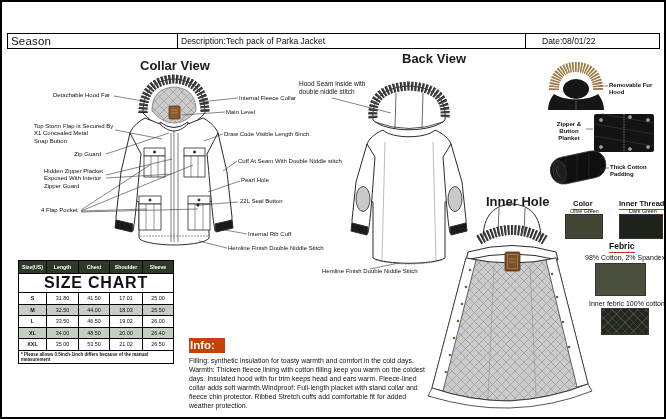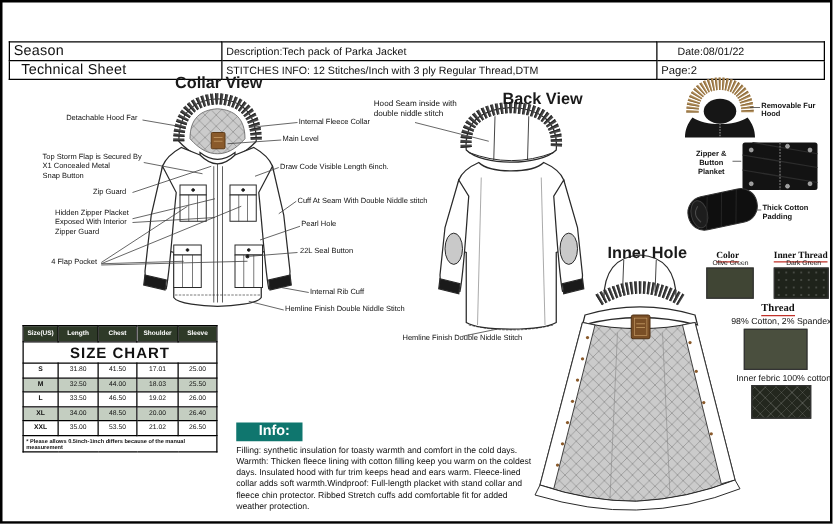--- a/index.html
+++ b/index.html
@@ -11,64 +11,59 @@
            font-size:8.5px;white-space:pre;overflow:hidden;}
   .spec td.big{font-size:11.5px;font-weight:500;letter-spacing:.2px;}
   
   .vtitle{position:absolute;font-size:13px;font-weight:600;color:#1a1a1a;white-space:nowrap;}
   
   .co{position:absolute;font-size:6px;line-height:7.4px;white-space:pre-line;color:#111;}
   .co.r{text-align:right;}
   
   .plabel{position:absolute;font-size:6px;font-weight:600;line-height:7px;white-space:pre-line;color:#111;}
   .ctitle{position:absolute;font-size:7.5px;font-weight:700;color:#111;border-bottom:1.4px solid #c03028;
-          padding-bottom:0.5px;white-space:nowrap;font-family:Liberation Serif, serif;}
+          padding-bottom:0.5px;white-space:nowrap;}
   .cval{position:absolute;font-size:5.4px;color:#111;white-space:nowrap;}
   .fval{position:absolute;font-size:7px;color:#111;white-space:nowrap;}
   .swatch{position:absolute;border:0.5px solid #333;box-sizing:border-box;}
   .quilted{background-image:repeating-linear-gradient(45deg,rgba(255,255,255,.12) 0 .8px,transparent .8px 6px),
            repeating-linear-gradient(-45deg,rgba(255,255,255,.12) 0 .8px,transparent .8px 6px);}
   .dotted{background-image:radial-gradient(circle,rgba(255,255,255,.25) .5px,transparent .6px);
           background-size:6px 6px;}
   
   .sc{position:absolute;left:16px;top:258px;border-collapse:collapse;table-layout:fixed;width:155px;}
   .sc td,.sc th{border:0.8px solid #000;padding:0;text-align:center;overflow:hidden;}
-  .sc .tt{font-size:12px;font-weight:700;letter-spacing:.8px;height:16px;font-family:"Liberation Sans",sans-serif;}
+  .sc .tt{font-size:16px;font-weight:700;letter-spacing:.8px;height:16px;font-family:"Liberation Sans",sans-serif;}
   .sc thead th{background:#2e3a28;color:#fff;font-size:5.2px;font-weight:700;height:12px;}
   .sc tbody td{font-size:5.4px;height:10.5px;}
   .sc tbody tr:nth-child(even) td{background:#c4cec1;}
   .sc tbody td:first-child{font-weight:700;}
   .sc .fn{font-size:4.5px;text-align:left;padding:1px 2px;height:9px;}
   
-  .infoTitle{position:absolute;left:187px;top:336px;background:#0f766e;color:#fff;font-size:11.5px;
-             font-weight:700;padding:1px 10px 2px 18px;}
+  .infoTitle{position:absolute;left:187px;top:336px;background:#c2410c;color:#fff;font-size:11.5px;
+             font-weight:700;padding:1px 10px 2px 1px;}
   .infoText{position:absolute;left:187px;top:355px;width:240px;font-size:6.9px;line-height:8.9px;color:#111;}
   svg.art{position:absolute;left:0;top:0;pointer-events:none;}
 </style>
 </head>
 <body>
 
 <div id="page">
 
   <table class="spec">
     <colgroup>
         <col style="width:170px">
         <col style="width:348px">
         <col style="width:134px">
       </colgroup>
     <tbody>
         <tr>
       <td class="big">Season</td>
       <td>Description:Tech pack of Parka Jacket</td>
       <td style="padding-left:16px">Date:08/01/22</td>
-    </tr>
-    <tr>
-      <td class="big" style="padding-left:9px">Technical Sheet</td>
-      <td>STITCHES INFO: 12 Stitches/Inch with 3 ply Regular Thread,DTM</td>
-      <td style="font-size:9px">Page:2</td>
     </tr>
   </tbody>
     </table>
 
   <svg class="art" width="666" height="419" viewBox="0 0 666 419">
     <defs>
       <pattern id="q" width="9" height="9" patternUnits="userSpaceOnUse">
         <rect width="9" height="9" fill="#cbcbcb"></rect>
         <path d="M0,9 L9,0 M0,0 L9,9" stroke="#999" stroke-width="0.7"></path>
       </pattern>
@@ -207,21 +202,21 @@
       <path d="M225,246 L197,239"></path>
       <path d="M330,96 L389,111"></path>
       <path d="M368,267 L397,261"></path>
       <path d="M598,84 L606,84"></path>
         <path d="M584,127 L591,127"></path>
         <path d="M603,166 L607,166"></path>
     </g>
   </svg>
 
   <div class="vtitle" style="left:138px;top:56px">Collar View</div>
-  <div class="vtitle" style="left:400px;top:69px">Back View</div>
+  <div class="vtitle" style="left:400px;top:49px">Back View</div>
   <div class="vtitle" style="left:484px;top:192px">Inner Hole</div>
 
   <div class="co r" style="right:554px;top:90px">Detachable Hood Far</div>
   <div class="co" style="left:32px;top:121px">Top Storm Flap is Secured By
 X1 Concealed Metal
 Snap Button</div>
   <div class="co r" style="right:563px;top:149px">Zip Guard</div>
   <div class="co" style="left:42px;top:166px">Hidden Zipper Placket
 Exposed With Interior
 Zipper Guard</div>
@@ -245,21 +240,21 @@
   <div class="plabel" style="left:608px;top:162px">Thick Cotton Padding</div>
 
   <div class="ctitle" style="left:571px;top:197px">Color</div>
   <div class="cval" style="left:568px;top:206px">Olive Green</div>
   <div class="swatch" style="left: 563px; top: 212px; width: 38px; height: 25px; background-color: rgb(64, 69, 52);"></div>
 
   <div class="ctitle" style="left:617px;top:197px">Inner Thread</div>
   <div class="cval" style="left:627px;top:206px">Dark Green</div>
   <div class="swatch dotted" style="left: 617px; top: 212px; width: 44px; height: 25px; background-color: rgb(31, 35, 27);"></div>
 
-  <div class="ctitle" style="left:607px;top:239px;font-size:8.5px">Thread</div>
+  <div class="ctitle" style="left:607px;top:239px;font-size:8.5px">Febric</div>
   <div class="fval" style="left:583px;top:252px">98% Cotton, 2% Spandex</div>
   <div class="swatch" style="left: 593px; top: 261px; width: 51px; height: 33px; background-color: rgb(74, 79, 62);"></div>
 
   <div class="fval" style="left:587px;top:298px">Inner febric 100% cotton</div>
   <div class="swatch quilted" style="left: 599px; top: 306px; width: 48px; height: 27px; background-color: rgb(35, 39, 30);"></div>
 
   <table class="sc">
     <colgroup>
         <col style="width:28px">
         <col style="width:32px">

